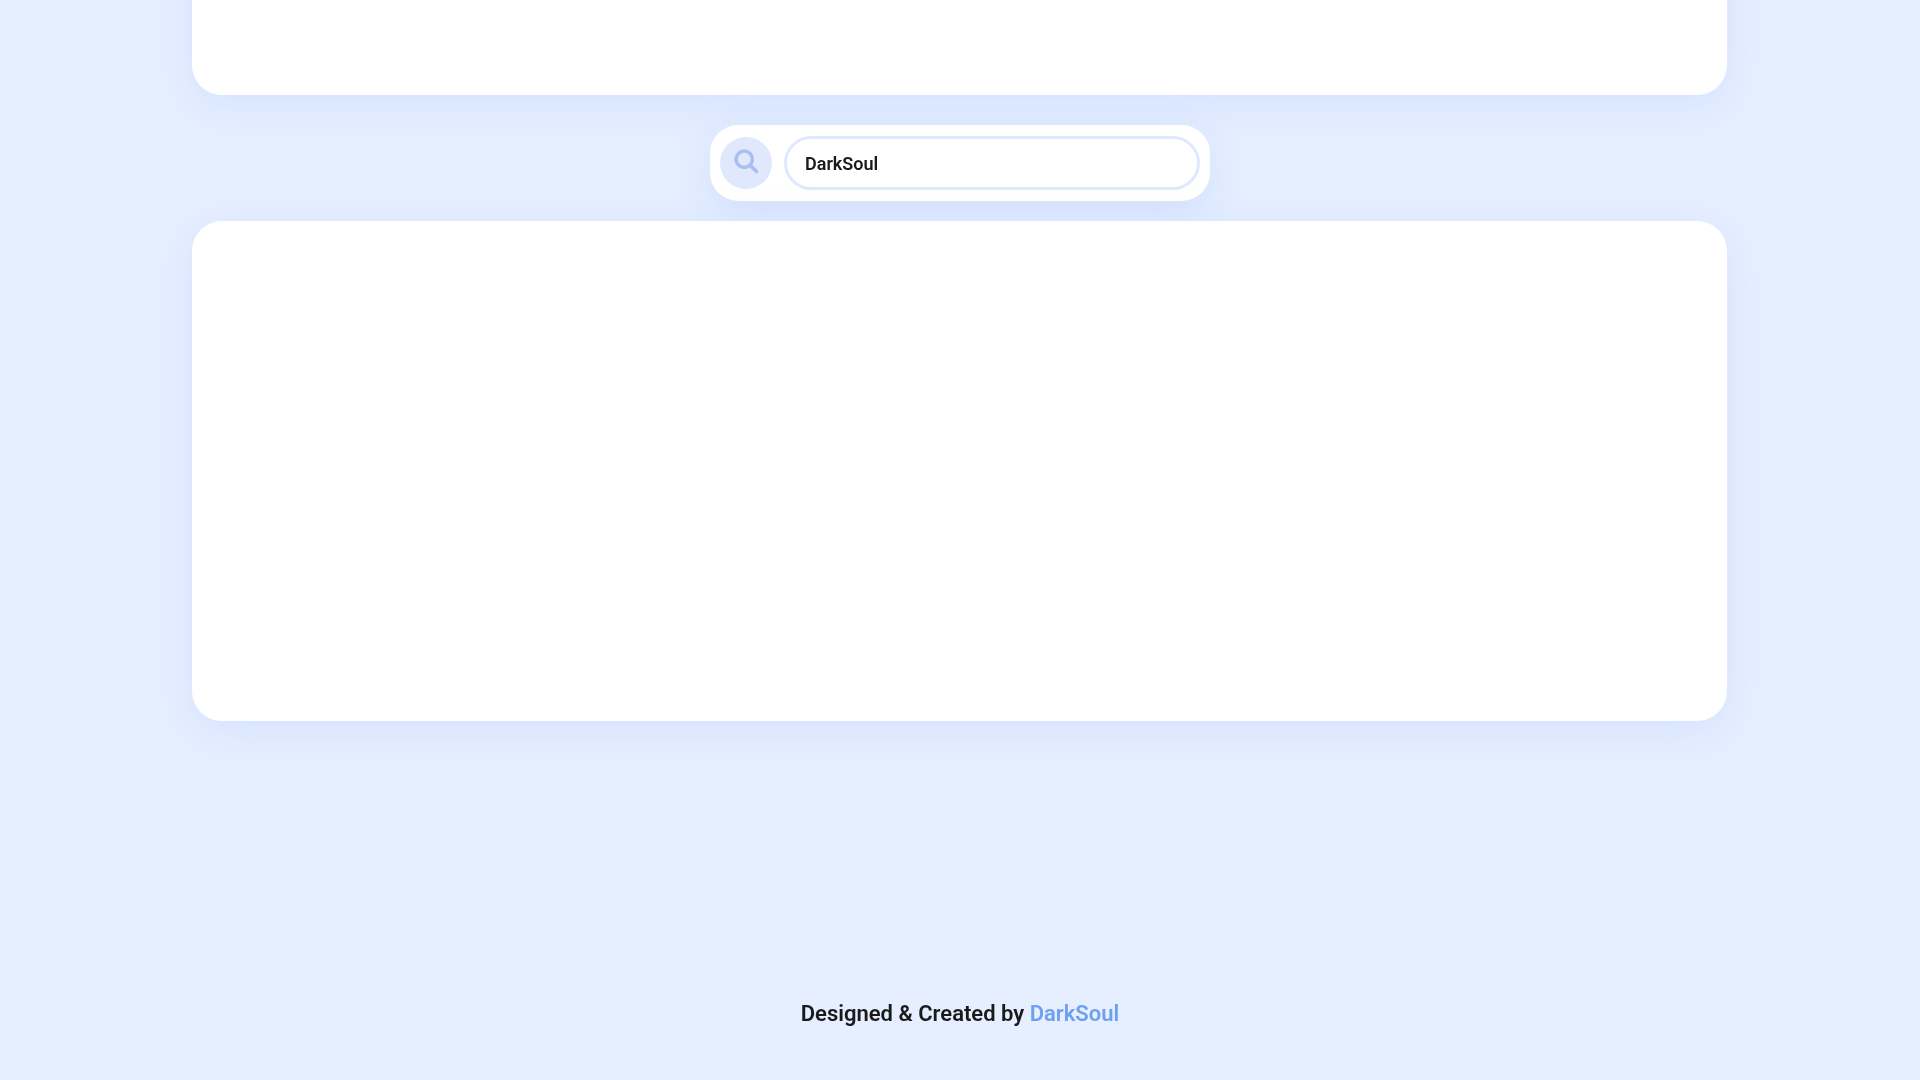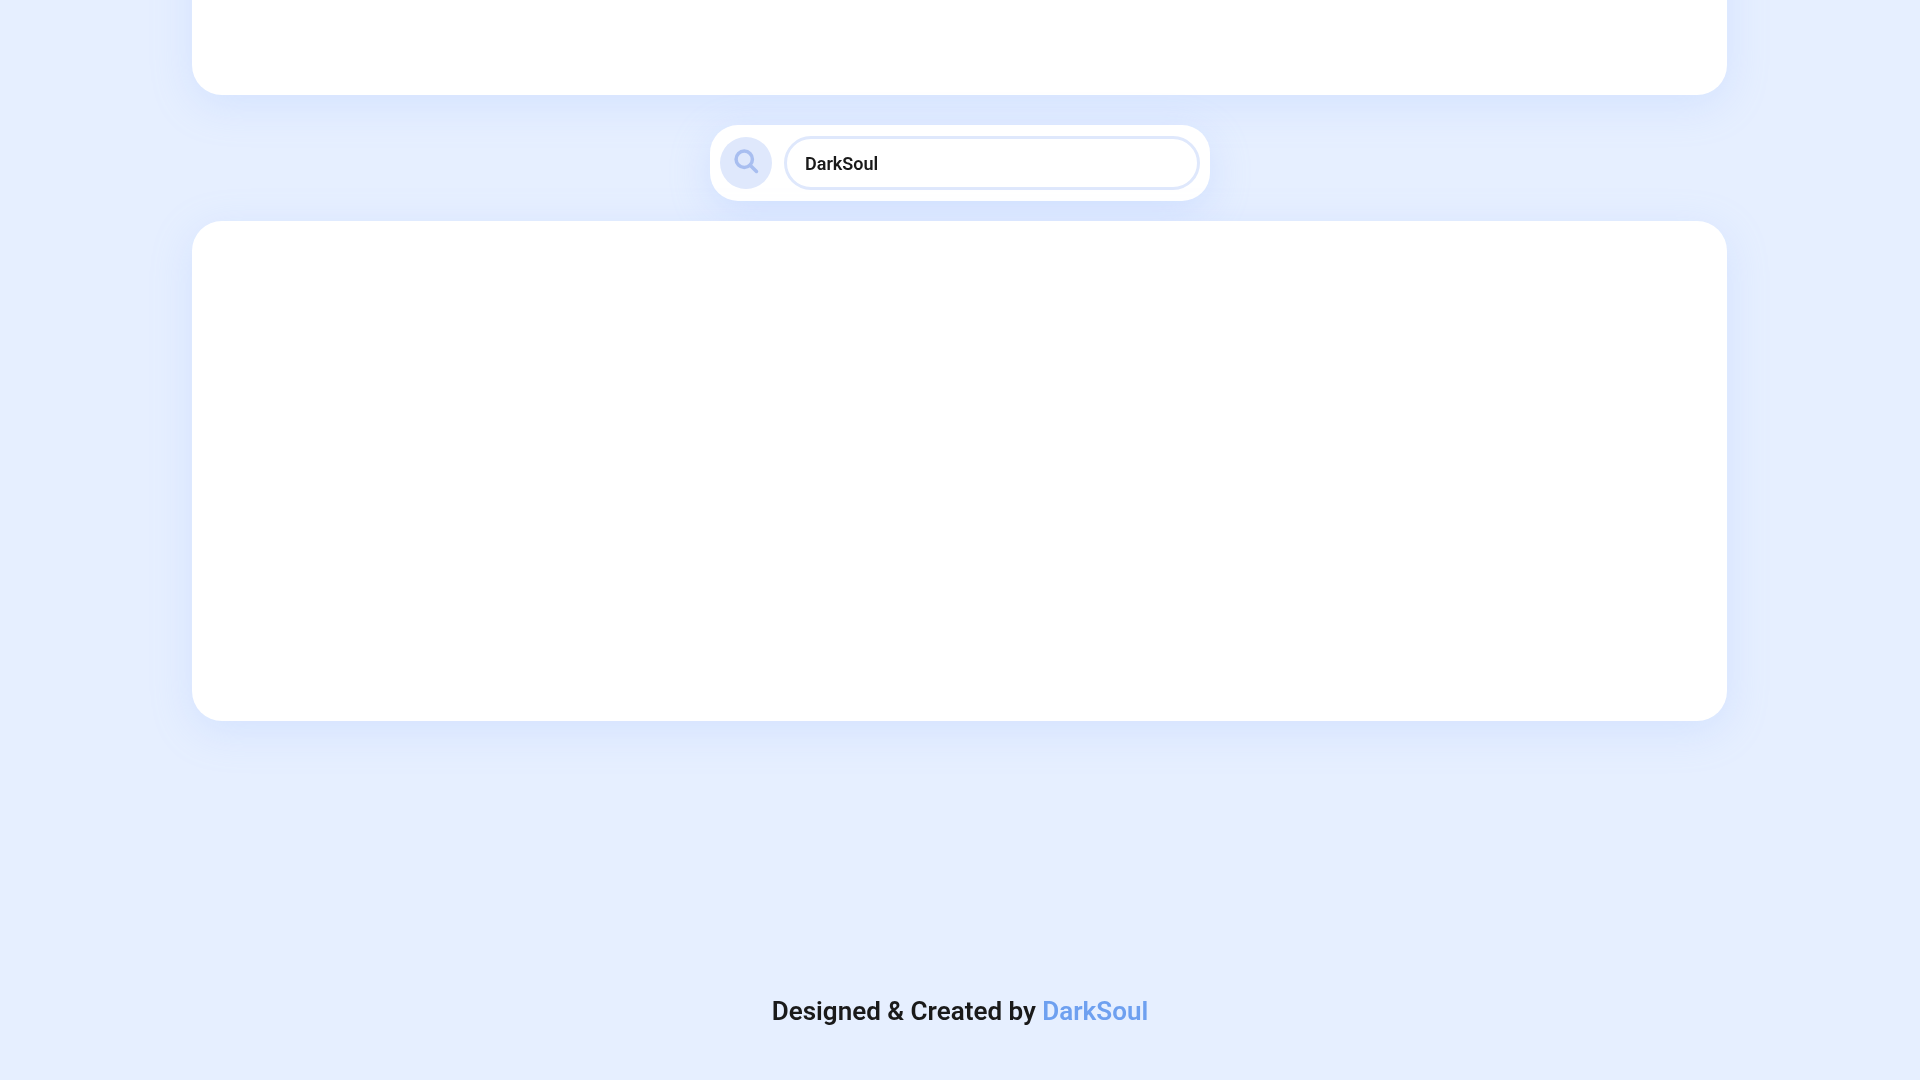--- a/index.html
+++ b/index.html
@@ -93,21 +93,21 @@
       border-radius: 30px;
       box-shadow: 0 10px 40px rgba(160, 190, 255, 0.25);
     }
     
     .footer {
       position: absolute;
       left: 0;
       bottom: 54px;
       width: 100%;
       text-align: center;
-      font-size: 26px;
+      font-size: 22px;
       font-weight: 600;
       color: #1a1a1a;
     }
     
     .footer .author-link {
       color: #6ea0f0;
       cursor: pointer;
     }
   </style>
 </head>

